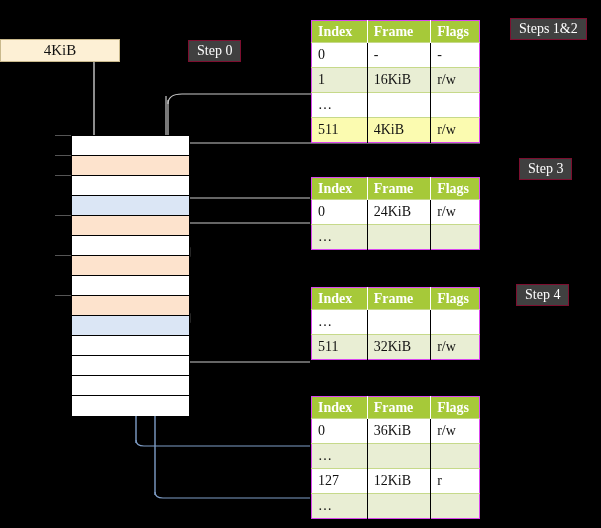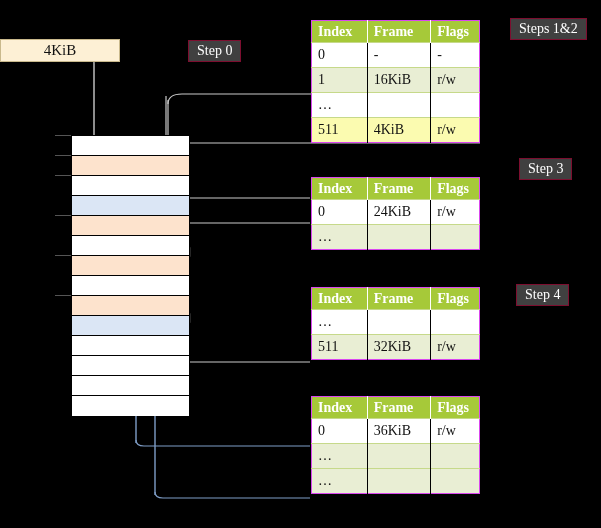--- a/index.html
+++ b/index.html
@@ -301,20 +301,25 @@
           <tr>
             <td class="col-index">0</td>
             <td class="col-frame">36KiB</td>
             <td class="col-flags">r/w</td>
           </tr>
           <tr class="alt">
             <td class="col-index">…</td>
             <td class="col-frame"></td>
             <td class="col-flags"></td>
           </tr>
+          <tr>
+            <td class="col-index">127</td>
+            <td class="col-frame">12KiB</td>
+            <td class="col-flags">r</td>
+          </tr>
           <tr class="alt">
             <td class="col-index">…</td>
             <td class="col-frame"></td>
             <td class="col-flags"></td>
           </tr>
         </tbody>
       </table>
     </div>
 
 </div>

